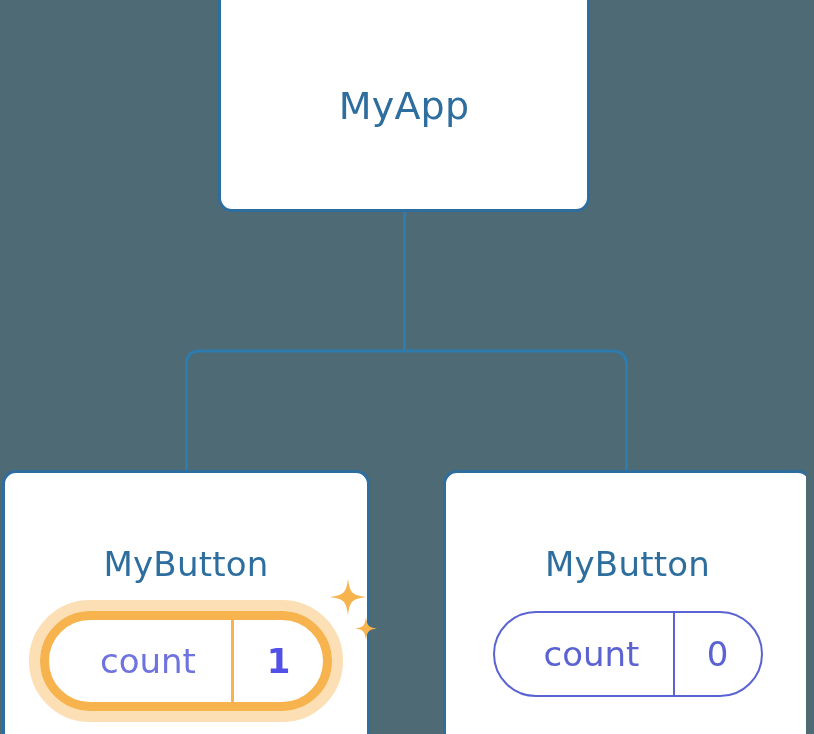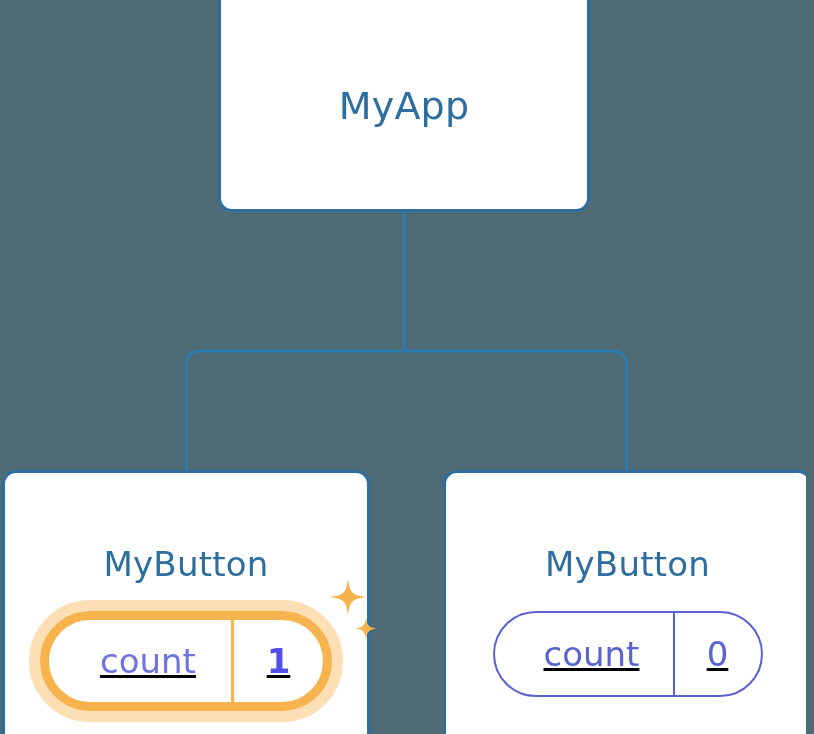--- a/index.html
+++ b/index.html
@@ -82,21 +82,20 @@
     margin-top: 74px;
   }
 
   
   .pill-wrap {
     position: relative;
     margin-top: 30px;
     display: flex;
     align-items: flex-start;
     justify-content: center;
-    text-decoration: underline;
   }
 
   .pill {
     position: relative;
     display: flex;
     align-items: stretch;
     height: 86px;
     border: 2px solid #5b63d3;
     border-radius: 48px;
     background: #ffffff;

